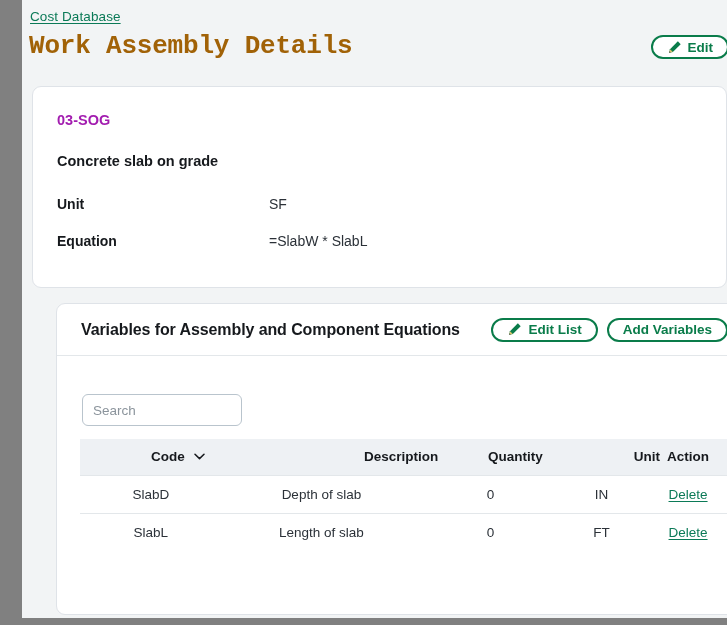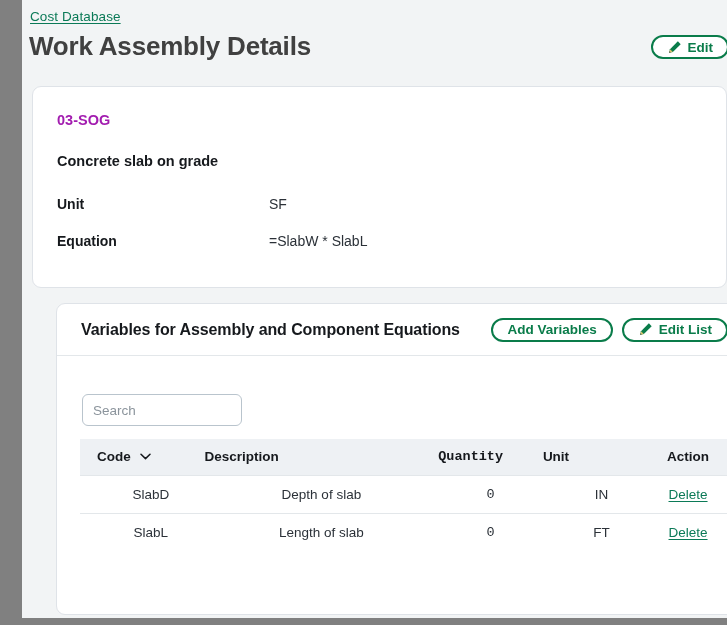--- a/index.html
+++ b/index.html
@@ -35,22 +35,23 @@
     text-decoration: underline;
     text-underline-offset: 2px;
     cursor: pointer;
     letter-spacing: .1px;
   }
   .page-title {
     position: absolute;
     left: 7px; top: 31px;
     font-size: 26px;
     font-weight: bold;
-    color: #404040;
+    color: #a16207;
     letter-spacing: -.2px;
+    font-family: Liberation Mono, monospace;
   }
 
   
   .pill {
     display: inline-flex;
     align-items: center;
     justify-content: center;
     gap: 6px;
     border: 2px solid #0a7c4a;
     border-radius: 22px;
@@ -136,39 +137,39 @@
     left: 23px; top: 135px;
     width: 648px;
     border-collapse: collapse;
     font-size: 13.5px;
   }
   .vtable thead th {
     background: #eef1f4;
     color: #16191d;
     font-weight: bold;
     font-size: 13.5px;
-    text-align: left;
+    text-align: right;
     padding: 10px 0 10px 0;
     height: 36px;
     border: none;
     white-space: nowrap;
   }
   .vtable tbody td {
     color: #2b3138;
     padding: 0;
     height: 38px;
     border-top: 1px solid #e3e7ea;
     vertical-align: middle;
     font-weight: normal;
     white-space: nowrap;
     text-align: center;
   }
   .c-code  { width: 125px; padding-left: 17px !important; }
   .c-desc  { width: 235px; }
-  .c-qty   { width: 105px; font-family: Liberation Mono, monospace; }
+  .c-qty   { width: 105px; }
   .c-unit  { width: 118px; }
   .c-act   { width: 68px; text-align: right; padding-right: 12px !important; }
   .vtable thead .c-code { padding-left: 17px; }
   .vtable thead .c-act  { text-align: center; padding-right: 12px; }
 
   .sort-chevron {
     display: inline-block;
     margin-left: 5px;
     vertical-align: 1px;
   }
@@ -214,30 +215,30 @@
       </div>
     </div>
 
     <div class="card" id="variables-card">
 
       <div class="vcard-header">
         <div class="vcard-title">Variables for Assembly and Component Equations</div>
 
         <div class="vcard-actions">
           <button class="pill">
-            <span>Add Variables</span>
-          </button>
-
-          <button class="pill">
             <svg class="pencil" viewBox="0 0 16 16">
               <path d="M11.6 1.4 L14.6 4.4 L6.2 12.8 L2.4 13.6 L3.2 9.8 Z" fill="#0a7c4a"></path>
               <path d="M3.2 9.8 L2.4 13.6 L6.2 12.8 L4.9 11.5 Z" fill="#d8c46a"></path>
               <path d="M2.4 13.6 L3.9 13.3 L2.7 12.1 Z" fill="#2b3138"></path>
             </svg>
             <span>Edit List</span>
+          </button>
+
+          <button class="pill">
+            <span>Add Variables</span>
           </button>
         </div>
       </div>
 
       <input class="search-input" type="text" placeholder="Search" style="">
 
       <table class="vtable">
         <thead>
           <tr>
             <th class="c-code">

